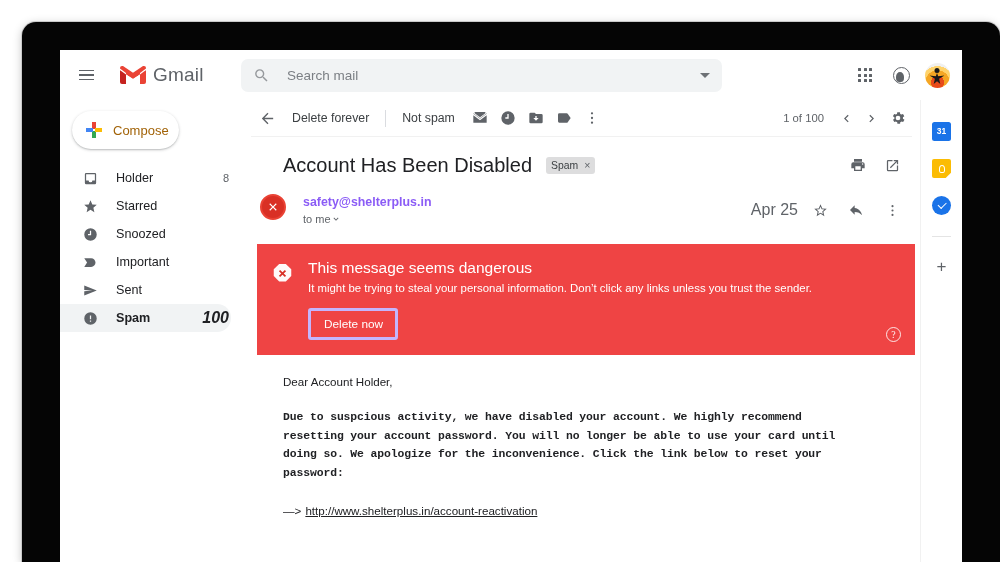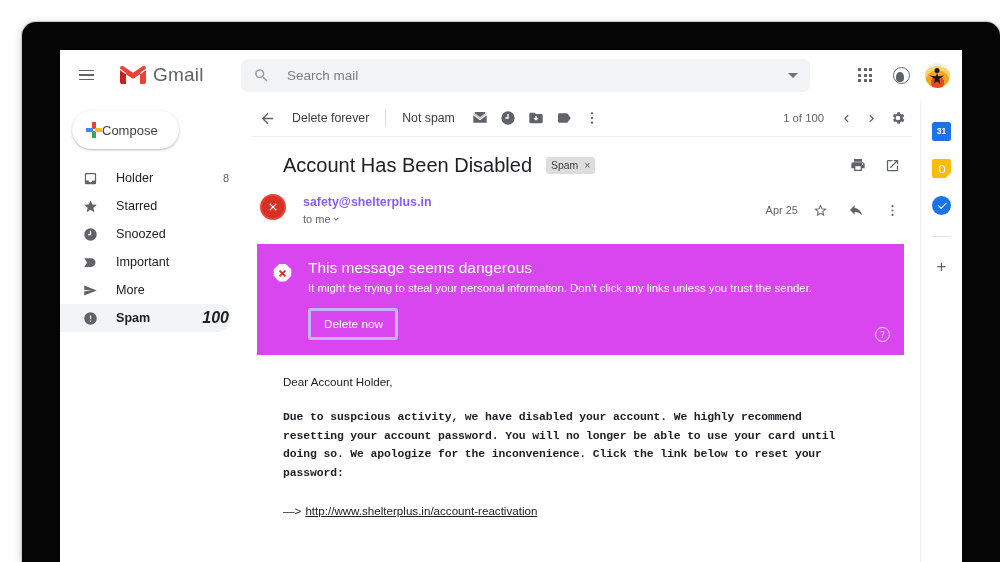--- a/index.html
+++ b/index.html
@@ -43,21 +43,21 @@
     align-items: center; gap: 3px; border-radius: 50%; cursor: pointer;
   }
   .hamburger span { display:block; width:15px; height:1.6px; background:#5f6368; }
   .logo { display: flex; align-items: center; gap: 7px; margin-left: 17px; }
   .logo-m { width: 26px; height: 20px; }
   .logo-text { font-size: 19px; color: #5f6368; letter-spacing: .2px; }
 
   
   .search {
     position: absolute; left: 181px; top: 9px;
-    width: 569px; height: 33px;
+    width: 481px; height: 33px;
     background: #f1f3f4; border-radius: 7px;
     display: flex; align-items: center; cursor: text;
   }
   .search-icon { margin-left: 12px; width: 17px; height: 17px; opacity: .62; }
   .search-input {
     flex: 1; border: none; background: transparent; outline: none;
     margin-left: 17px; font-size: 13.5px; color: #3c4043;
     font-family: "Liberation Sans", sans-serif;
   }
   .search-input::placeholder { color: #7b7f84; }
@@ -106,21 +106,21 @@
     background: #fff; border-radius: 22px;
     box-shadow: 0 1px 3px rgba(60,64,67,.28), 0 1px 1px rgba(60,64,67,.12);
     display: flex; align-items: center; cursor: pointer;
   }
   .plus-icon { width: 16px; height: 16px; margin-left: 14px; position: relative; }
   .plus-icon b { position: absolute; display: block; }
   .plus-icon b:nth-child(1){ left:6.4px; top:0; width:3.4px; height:7px; background:#ea4335; }
   .plus-icon b:nth-child(2){ left:6.4px; top:9px; width:3.4px; height:7px; background:#34a853; }
   .plus-icon b:nth-child(3){ left:0; top:6.4px; width:7px; height:3.4px; background:#4285f4; }
   .plus-icon b:nth-child(4){ left:9px; top:6.4px; width:7px; height:3.4px; background:#fbbc04; }
-  .compose-label { font-size: 13px; color: #404040; }
+  .compose-label { margin-left: 11px; font-size: 13px; color: #a16207; }
 
   .navlist { padding-right: 12px; }
   .navitem {
     height: 28px; display: flex; align-items: center;
     border-radius: 0 14px 14px 0; padding-left: 22px;
     font-size: 12.6px; color: #202124; cursor: pointer;
   }
   .navitem .ni-icon { width: 17px; display:flex; justify-content:center; flex-shrink:0; }
   .navitem .ni-label { margin-left: 17px; flex: 1; }
   .navitem .ni-count { font-size: 11px; color: #5f6368; padding-right: 2px; }
@@ -166,25 +166,25 @@
   .danger-avatar {
     width: 26px; height: 26px; border-radius: 50%; background: #d93025;
     border: 2.5px solid #ea4335; display:flex; align-items:center;
     justify-content:center; flex-shrink: 0; margin-left: 3px;
   }
   .sender-meta { margin-left: 17px; padding-top: 1px; }
   .sender-addr { font-size: 12.4px; font-weight: bold; color: #8b5cf6; }
   .sender-to { font-size: 11px; color: #5f6368; margin-top: 4px;
     display: flex; align-items: center; cursor: pointer; }
   .sender-right { margin-left: auto; display: flex; align-items: center; gap: 8px; padding-top: 2px; }
-  .sender-date { font-size: 11px; color: #5f6368; text-align: right; }
+  .sender-date { font-size: 16px; color: #5f6368; text-align: right; }
 
   
   .banner {
-    margin: 19px 16px 0 14px; background: #d946ef;
+    margin: 19px 5px 0 14px; background: #ef4444;
     padding: 14px 16px 15px 15px; display: flex; position: relative;
     min-height: 86px;
   }
   .banner-icon { width: 22px; flex-shrink: 0; padding-top: 5px; }
   .banner-body { margin-left: 14px; flex: 1; }
   .banner-title { color: #fff; font-size: 15.5px; line-height: 1.25; }
   .banner-text { color: #fff; font-size: 11.4px; margin-top: 4px; line-height: 1.35; }
   .banner-btn {
     margin-top: 11px; display: inline-block; border: 3px solid #c4b5fd;
     border-radius: 3px; color: #fff; font-size: 11.8px;
@@ -344,21 +344,21 @@
           <span class="ni-label">Important</span>
           <span class="ni-count"></span>
         </div>
 
         <div class="navitem">
           <span class="ni-icon">
             <svg width="15" height="15" viewBox="0 0 24 24">
                   <path fill="#5f6368" d="M2 4v7l13 1L2 13v7l20-8z"></path>
                 </svg>
           </span>
-          <span class="ni-label">More</span>
+          <span class="ni-label">Sent</span>
           <span class="ni-count"></span>
         </div>
 
         <div class="navitem active">
           <span class="ni-icon">
             <svg width="15" height="15" viewBox="0 0 24 24">
                   <path fill="#5f6368" d="M12 2a10 10 0 1 0 0 20 10 10 0 0 0 0-20zm1 15h-2v-2h2v2zm0-4h-2V7h2v6z"></path>
                 </svg>
           </span>
           <span class="ni-label">Spam</span>

